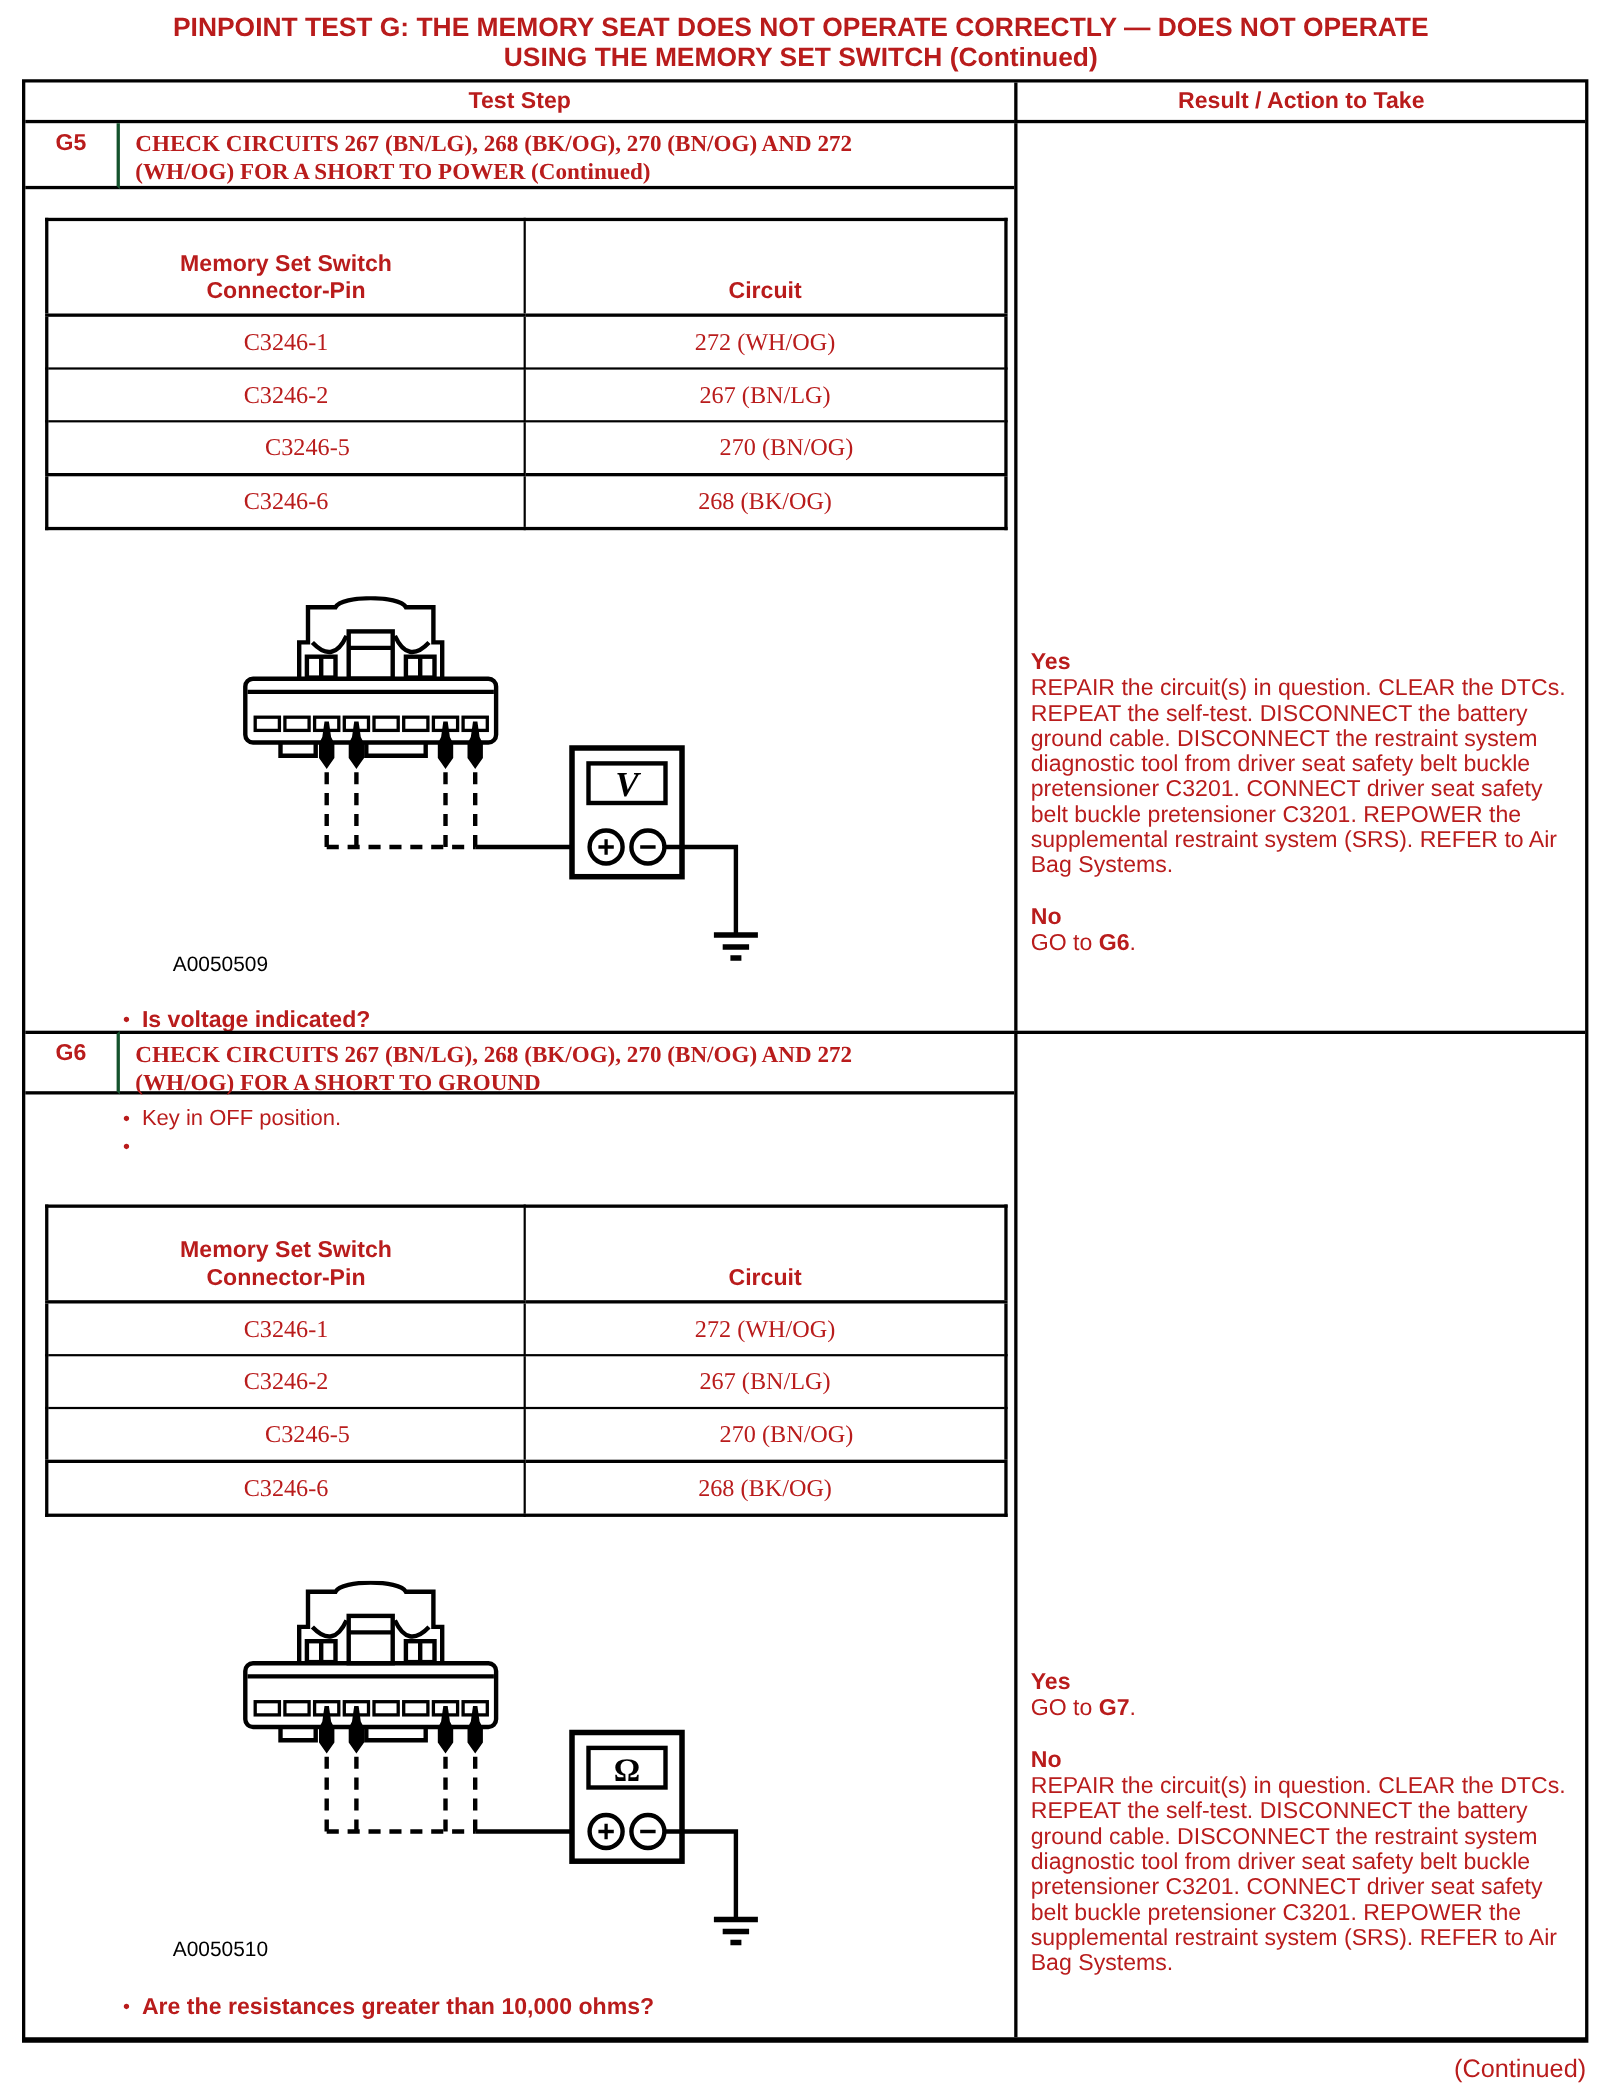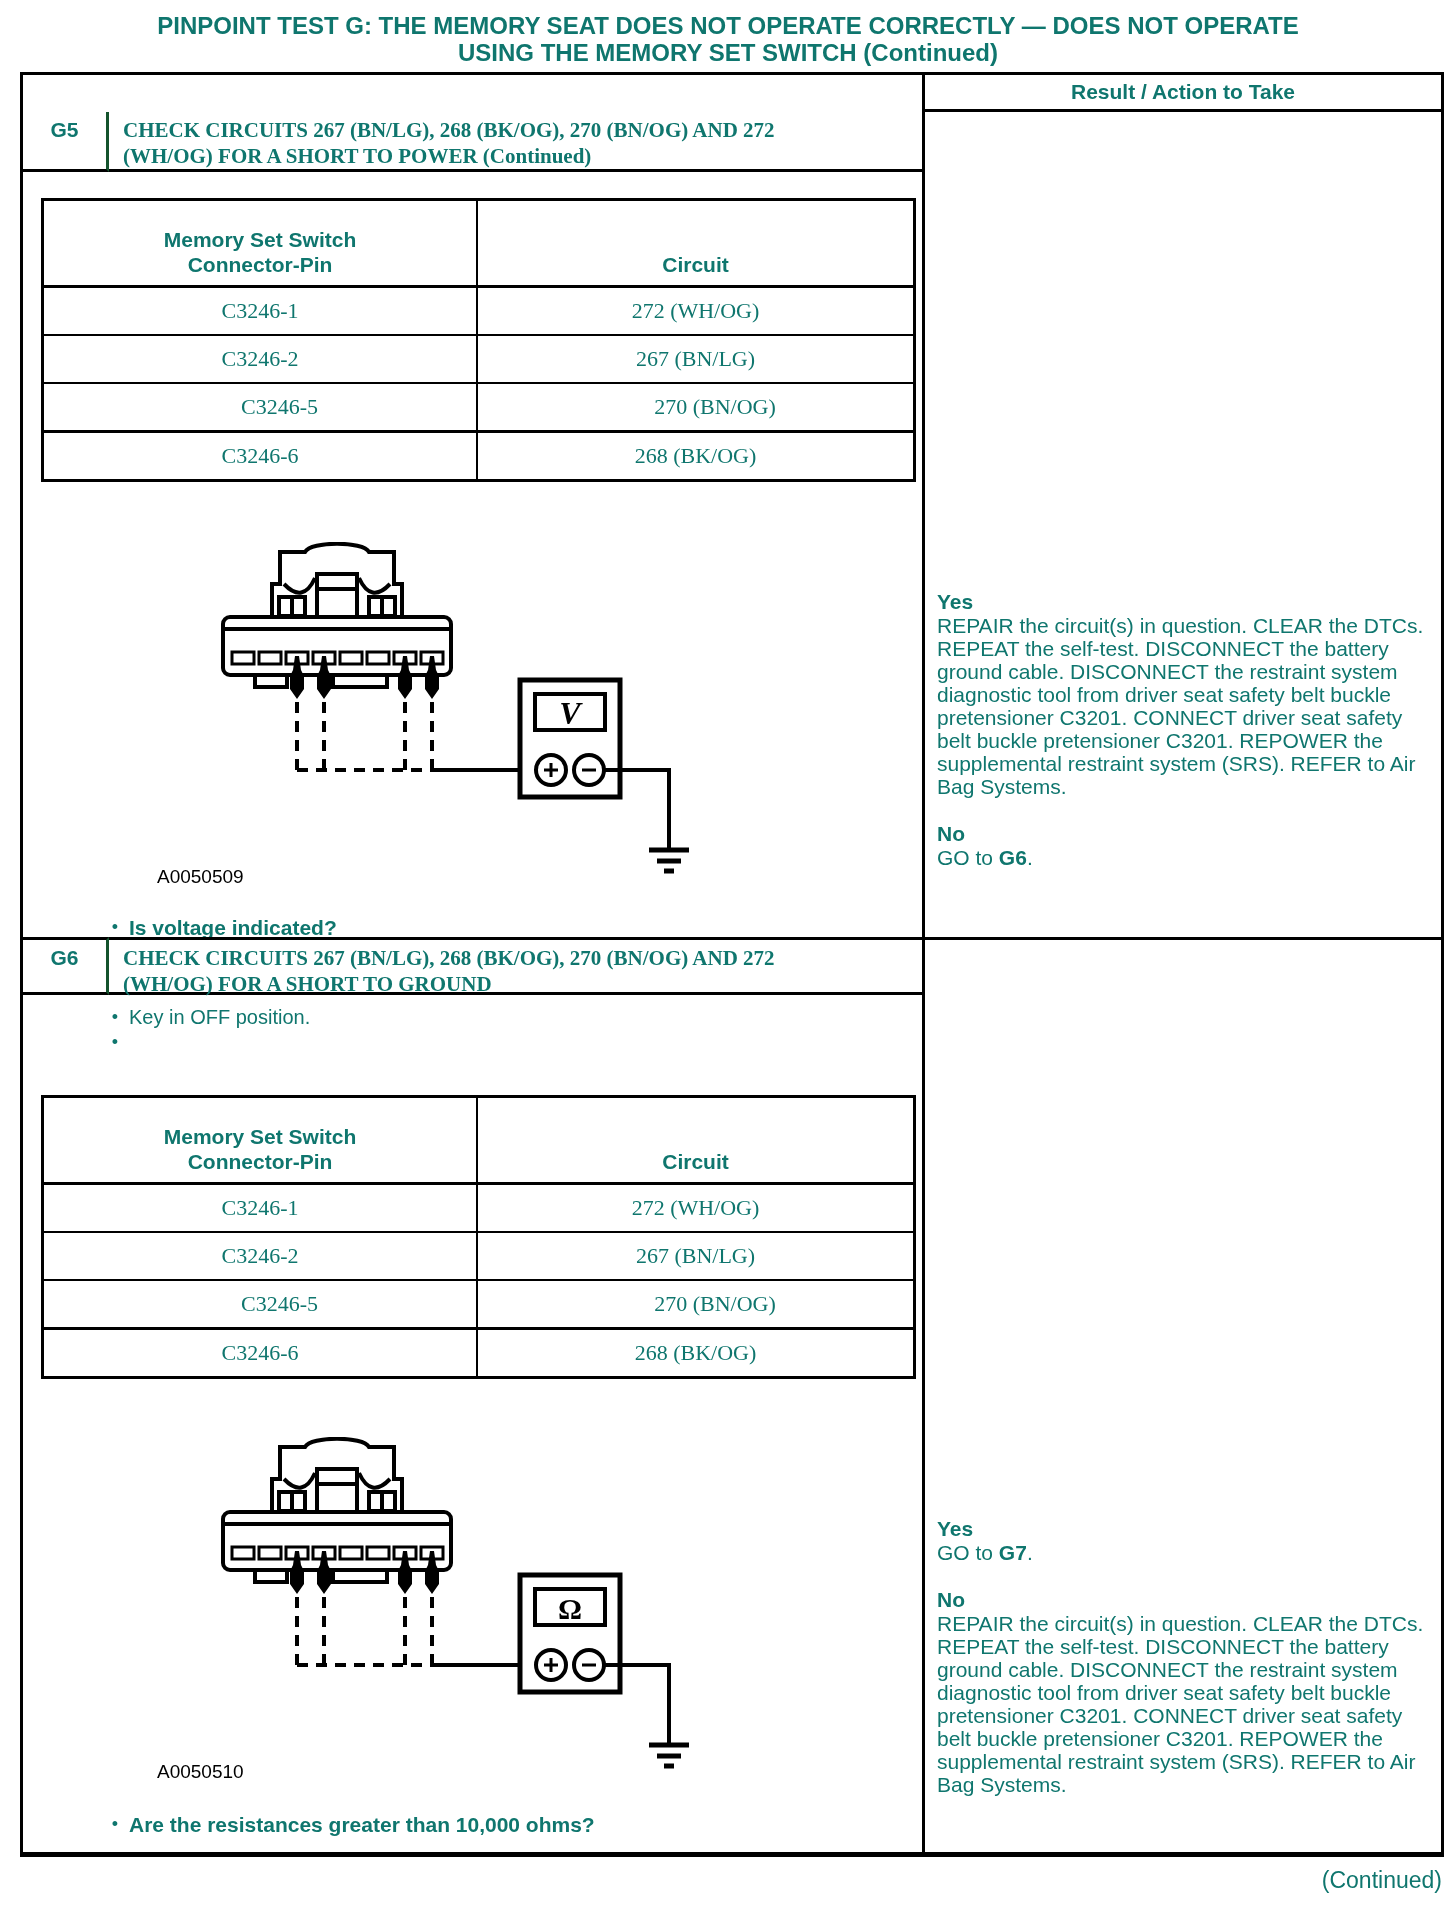--- a/index.html
+++ b/index.html
@@ -1,16 +1,16 @@
 <!DOCTYPE html>
 <html><head>
 <meta charset="utf-8">
 <style>
   html,body{margin:0;padding:0;background:#fff;}
-  .page{position:relative;width:1456px;height:1908px;background:#fff;color:#0f766e;
+  .page{position:relative;width:1456px;height:1908px;background:#fff;color:#b91c1c;
         font-family:"Liberation Sans",sans-serif;overflow:hidden;}
   .doc-title{margin-top:12px;text-align:center;font-weight:bold;font-size:24px;line-height:27px;}
   .pinpoint-table{
     margin:6px 12px 0 20px;width:1424px;box-sizing:border-box;
     border:3px solid #000;border-bottom:5px solid #000;
     display:grid;
     grid-template-columns:86px 813px 519px;
     grid-template-rows:37px 60px 765px 58px 857px;
   }
   .cell{box-sizing:border-box;}
@@ -63,20 +63,21 @@
 
 <div class="page">
 
   <div class="doc-title">
     <div>PINPOINT TEST G: THE MEMORY SEAT DOES NOT OPERATE CORRECTLY — DOES NOT OPERATE</div>
     <div>USING THE MEMORY SET SWITCH (Continued)</div>
   </div>
 
   <div class="pinpoint-table">
 
+    <div class="cell hdr hdr-left">Test Step</div>
     <div class="cell hdr hdr-right">Result / Action to Take</div>
 
     <div class="cell steplabel g5label">G5</div>
     <div class="cell steptitle g5title">
       <div class="titletext">CHECK CIRCUITS 267 (BN/LG), 268 (BK/OG), 270 (BN/OG) AND 272 (WH/OG) FOR A SHORT TO POWER (Continued)</div>
     </div>
 
     <div class="cell result g5result">
       <div class="yn">Yes</div>
       <div class="para">REPAIR the circuit(s) in question. CLEAR the DTCs. REPEAT the self-test. DISCONNECT the battery ground cable. DISCONNECT the restraint system diagnostic tool from driver seat safety belt buckle pretensioner C3201. CONNECT driver seat safety belt buckle pretensioner C3201. REPOWER the supplemental restraint system (SRS). REFER to Air Bag Systems.</div>

